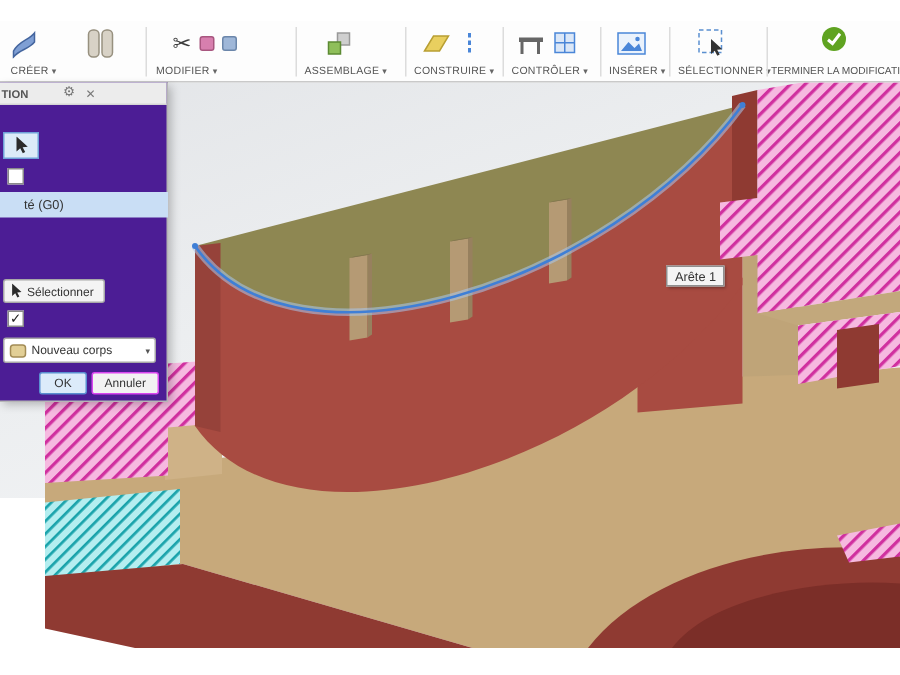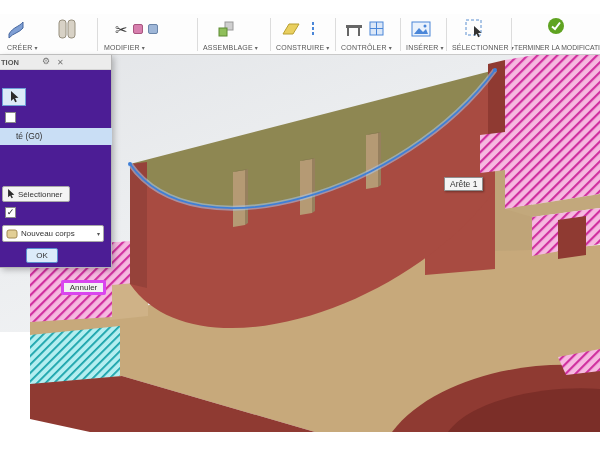--- a/index.html
+++ b/index.html
@@ -50,21 +50,21 @@
   .btn-select{position:absolute;left:2px;top:131px;width:68px;height:16px;background:#f4f4f4;
               border:1px solid #a8a8a8;border-radius:2px;font-size:8px;color:#333;
               display:flex;align-items:center;gap:3px;padding:0 4px;}
   .dropdown{position:absolute;left:2px;top:170px;width:102px;height:17px;background:#fff;
             border:1px solid #a8a8a8;border-radius:2px;font-size:8px;color:#333;
             display:flex;align-items:center;gap:3px;padding:0 3px;}
   .dd-caret{margin-left:auto;font-size:6px;color:#555;}
   .btn{position:absolute;top:193px;height:15px;border-radius:2px;font-size:8px;color:#333;
        display:flex;align-items:center;justify-content:center;}
   .btn-ok{left:26px;width:32px;background:#dcebfa;border:1px solid #5a8fd0;}
-  .btn-cancel{left:61px;width:45px;background:#f2f2f2;border:3px solid #d946ef;margin-top:32px;}
+  .btn-cancel{left:61px;width:45px;background:#f2f2f2;border:1px solid #d946ef;}
 </style>
 </head>
 <body>
 
 <div class="screen">
 
 
   <div class="toolbar">
 
     <div class="grp" style="left:4px;width:92px">

